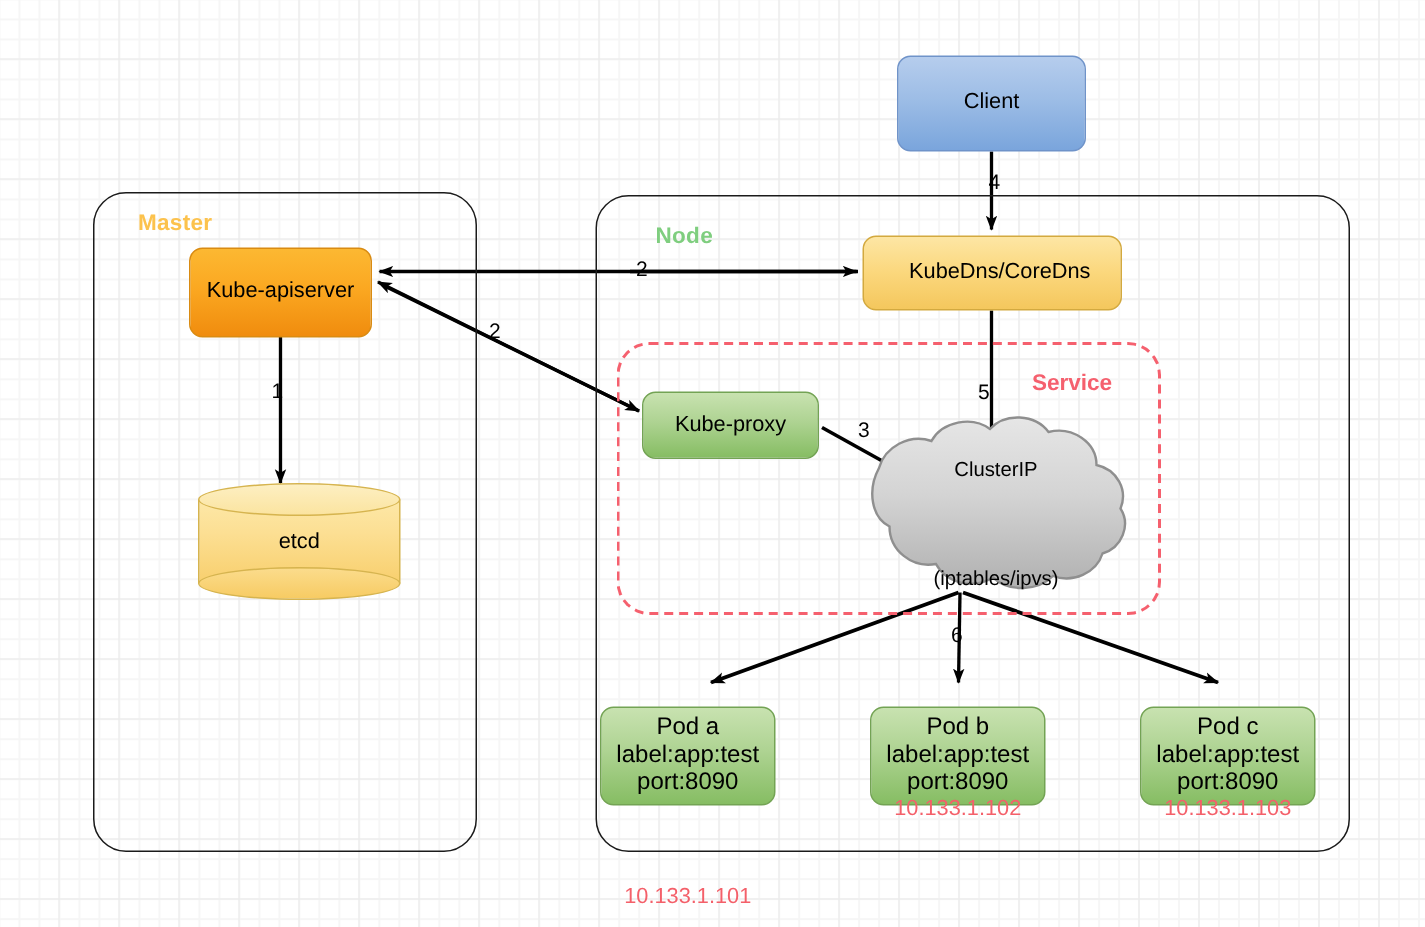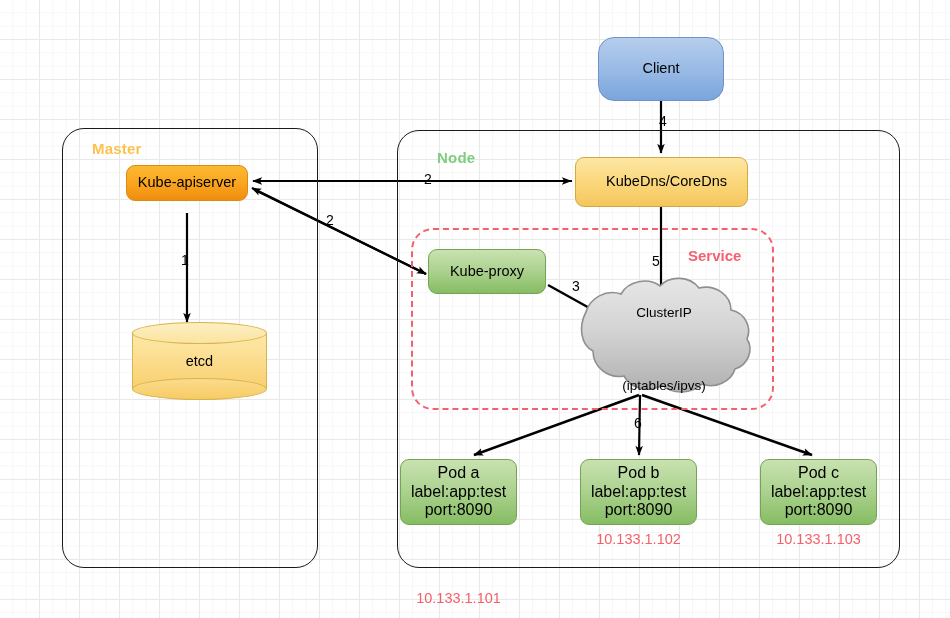--- a/index.html
+++ b/index.html
@@ -48,20 +48,21 @@
     border:1.4px solid #d98b12;font-size:14.5px;
   }
   .node-dns{
     background:linear-gradient(to bottom,#fee295 0%,#fbd77c 45%,#f5c濃 100%);
     background:linear-gradient(to bottom,#fde6a4 0%,#fbd77c 50%,#f4c75d 100%);
     border:1.4px solid #d3a93f;font-size:14.5px;
   }
   .node-proxy,.node-pod{
     background:linear-gradient(to bottom,#c8e2b0 0%,#aed392 45%,#86bd63 100%);
     border:1.4px solid #73a354;
+    margin-top:12px;
   }
   .node-proxy{font-size:14.5px;}
   .node-pod{font-size:16px;}
   .node-client{
     background:linear-gradient(to bottom,#b6cded 0%,#9dbde6 45%,#7aa5dc 100%);
     border:1.4px solid #6f93c9;font-size:14.5px;
   }
   .pod-line{display:block;}
 
   
@@ -166,25 +167,25 @@
 
 <div class="container-box" style="left:62px;top:128px;width:256px;height:440px;"></div>
 <div class="container-title" style="left:92px;top:140px;color:#fcc24d;">Master</div>
 
 <div class="container-box" style="left:397px;top:130px;width:503px;height:438px;"></div>
 <div class="container-title" style="left:437px;top:149px;color:#7fce7f;">Node</div>
 
 <div class="service-box" style="left:411px;top:228px;width:363px;height:182px;"></div>
 <div class="service-title" style="left:688px;top:247px;">Service</div>
 
-<div class="node node-client" style="left:598px;top:37px;width:126px;height:64px;border-radius:16px;">
+<div class="node node-client" style="left:598px;top:37px;width:126px;height:64px;">
   <span>Client</span>
 </div>
 
-<div class="node node-apiserver" style="left:126px;top:165px;width:122px;height:36px;">
+<div class="node node-apiserver" style="left:126px;top:165px;width:122px;height:60px;">
   <span>Kube-apiserver</span>
 </div>
 
 <div class="cyl" style="left:132px;top:322px;width:135px;height:78px;">
   <div class="cyl-body"></div>
   <div class="cyl-bot"></div>
   <div class="cyl-top"></div>
   <div class="cyl-text">etcd</div>
 </div>
 

